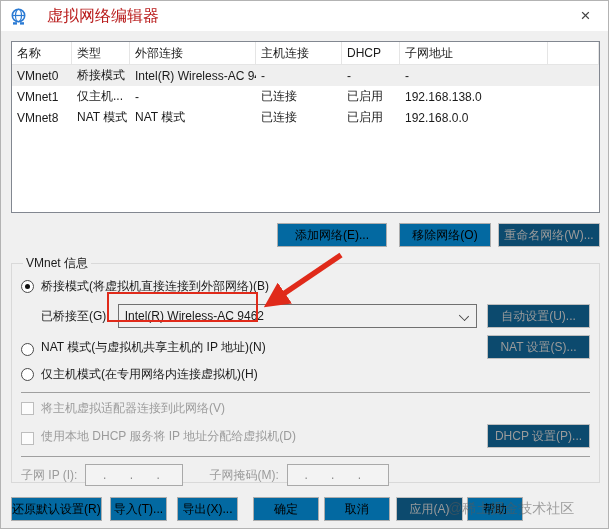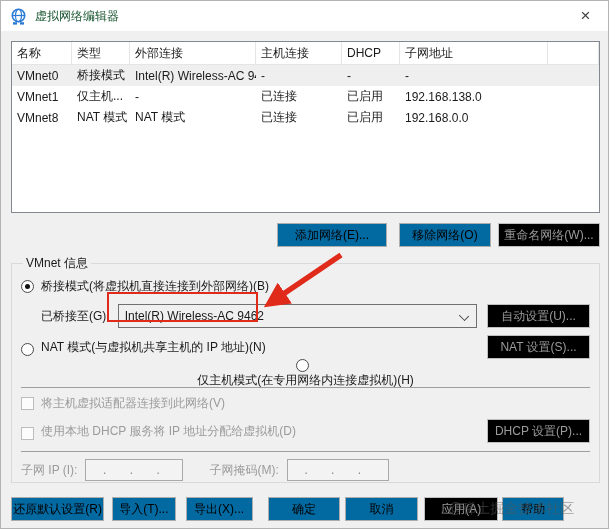--- a/index.html
+++ b/index.html
@@ -5,40 +5,40 @@
   * { margin:0; padding:0; box-sizing:border-box; }
   html,body { width:609px; height:529px; }
   body { font-family:"Liberation Sans","DejaVu Sans",sans-serif; font-size:12px; color:#1a1a1a; }
 
   .dialog { position:relative; width:609px; height:529px; background:#f0f0f0;
             border:1px solid #b3b3b3; overflow:hidden; }
 
   
   .titlebar { height:30px; background:#ffffff; display:flex; align-items:center; position:relative; }
   .app-icon { width:17px; height:17px; margin-left:9px; flex:0 0 auto; }
-  .title-text { margin-left:8px; color:#14532d; font-size:12px; }
+  .title-text { margin-left:20px; color:#b91c1c; font-size:16px; }
   .close-btn { position:absolute; right:0; top:0; width:45px; height:30px; display:flex;
                align-items:center; justify-content:center; color:#444; font-size:17px; cursor:default; }
 
   
   .listview { position:absolute; left:10px; top:40px; width:589px; height:172px;
               background:#ffffff; border:1px solid #828790; }
   .lv-header { display:flex; height:23px; border-bottom:1px solid #e5e5e5; align-items:center; }
   .lv-header .cell { border-right:1px solid #e5e5e5; height:100%; display:flex; align-items:center; }
   .cell { padding-left:5px; white-space:nowrap; overflow:hidden; }
   .c-name{width:60px;} .c-type{width:58px;} .c-ext{width:126px;} .c-host{width:86px;}
   .c-dhcp{width:58px;} .c-subnet{width:148px;} .c-rest{flex:1;}
   .lv-row { display:flex; height:21px; align-items:center; }
   .lv-row.selected { background:#efefef; }
 
   
   .btn { height:24px; background:#0369a1; border:1px solid #adadad; color:#000;
          font-family:inherit; font-size:12px; display:flex; align-items:center; justify-content:center;
          white-space:nowrap; }
-  .btn.disabled { background:#000000; border-color:#bfbfbf; color:#9b9b9b; }
+  .btn.disabled { background:#0c4a6e; border-color:#bfbfbf; color:#9b9b9b; }
   .netbtns { position:absolute; left:10px; top:222px; width:589px; display:flex; justify-content:flex-end; }
   .nb-add{width:110px;} .nb-remove{width:92px; margin-left:12px;} .nb-rename{width:102px; margin-left:7px;}
 
   
   .group { position:absolute; left:10px; top:254px; width:589px; height:228px;
            border:1px solid #d9d9d9; padding:0 9px; }
   .group legend { font-size:12px; color:#1a1a1a; padding:0 3px; margin-left:2px; }
   .row { display:flex; align-items:center; }
   .radio { width:13px; height:13px; border-radius:50%; border:1px solid #4a4a4a; background:#fff;
            flex:0 0 auto; margin-right:7px; position:relative; }
@@ -49,33 +49,33 @@
   .r-bridged { margin-top:6px; }
   .r-select { margin-top:9px; height:24px; }
   .bridged-label { margin-left:20px; white-space:nowrap; }
   .select { flex:1; height:24px; margin-left:8px; margin-right:10px; background:#f0f0f0;
             border:1px solid #707070; display:flex; align-items:center; padding-left:6px; position:relative; }
   .select .chev { position:absolute; right:8px; top:7px; width:8px; height:8px;
             border-right:1.6px solid #444; border-bottom:1.6px solid #444; transform:rotate(45deg) scale(1,.8); }
   .side-btn { width:103px; flex:0 0 auto; }
   .r-nat { margin-top:7px; height:24px; justify-content:space-between; }
   .r-nat .left, .r-dhcp .left { display:flex; align-items:flex-end; }
-  .r-hostonly { height:20px;flex-direction:column; }
+  .r-hostonly { margin-top:5px; height:20px; }
   .sep { border:none; border-top:1px solid #9f9f9f; margin-top:8px; }
   .r-check { margin-top:7px; color:#9b9b9b; }
   .adapter-note { margin-top:5px; margin-left:22px; color:#9b9b9b; }
   .r-dhcp { margin-top:7px; height:24px; justify-content:space-between; color:#9b9b9b;gap:16px; }
   .r-subnet { margin-top:7px; height:22px; color:#9b9b9b; }
   .ip-box { width:98px; height:22px; border:1px solid #a9a9a9; background:#f3f3f3; margin-left:8px;
             display:flex; align-items:center; color:#8a8a8a; white-space:pre; font-size:12px; }
   .mask-label { margin-left:26px; }
   .ip-box.mask { width:102px; }
 
   
-  .footer { position:absolute; left:10px; top:496px; width:553px; display:flex;border-radius:7px; }
+  .footer { position:absolute; left:10px; top:496px; width:512px; display:flex;border-radius:7px; }
   .b-restore{width:100px;} .b-import{width:68px; margin-left:8px;} .b-export{width:72px; margin-left:10px;}
   .b-ok{width:78px; margin-left:15px;} .b-cancel{width:78px; margin-left:5px;}
   .b-apply{width:80px; margin-left:6px;} .b-help{width:66px; margin-left:4px;}
 
   
   .red-box { position:absolute; left:106px; top:291px; width:151px; height:30px;
              border:2px solid #e02a1a; z-index:5; pointer-events:none; }
   .arrow-svg { position:absolute; left:250px; top:248px; width:95px; height:66px; z-index:5; pointer-events:none; }
   .watermark { position:absolute; left:447px; top:499px; z-index:6; color:rgba(90,90,90,.55);
                font-size:14px; white-space:nowrap; pointer-events:none; }

